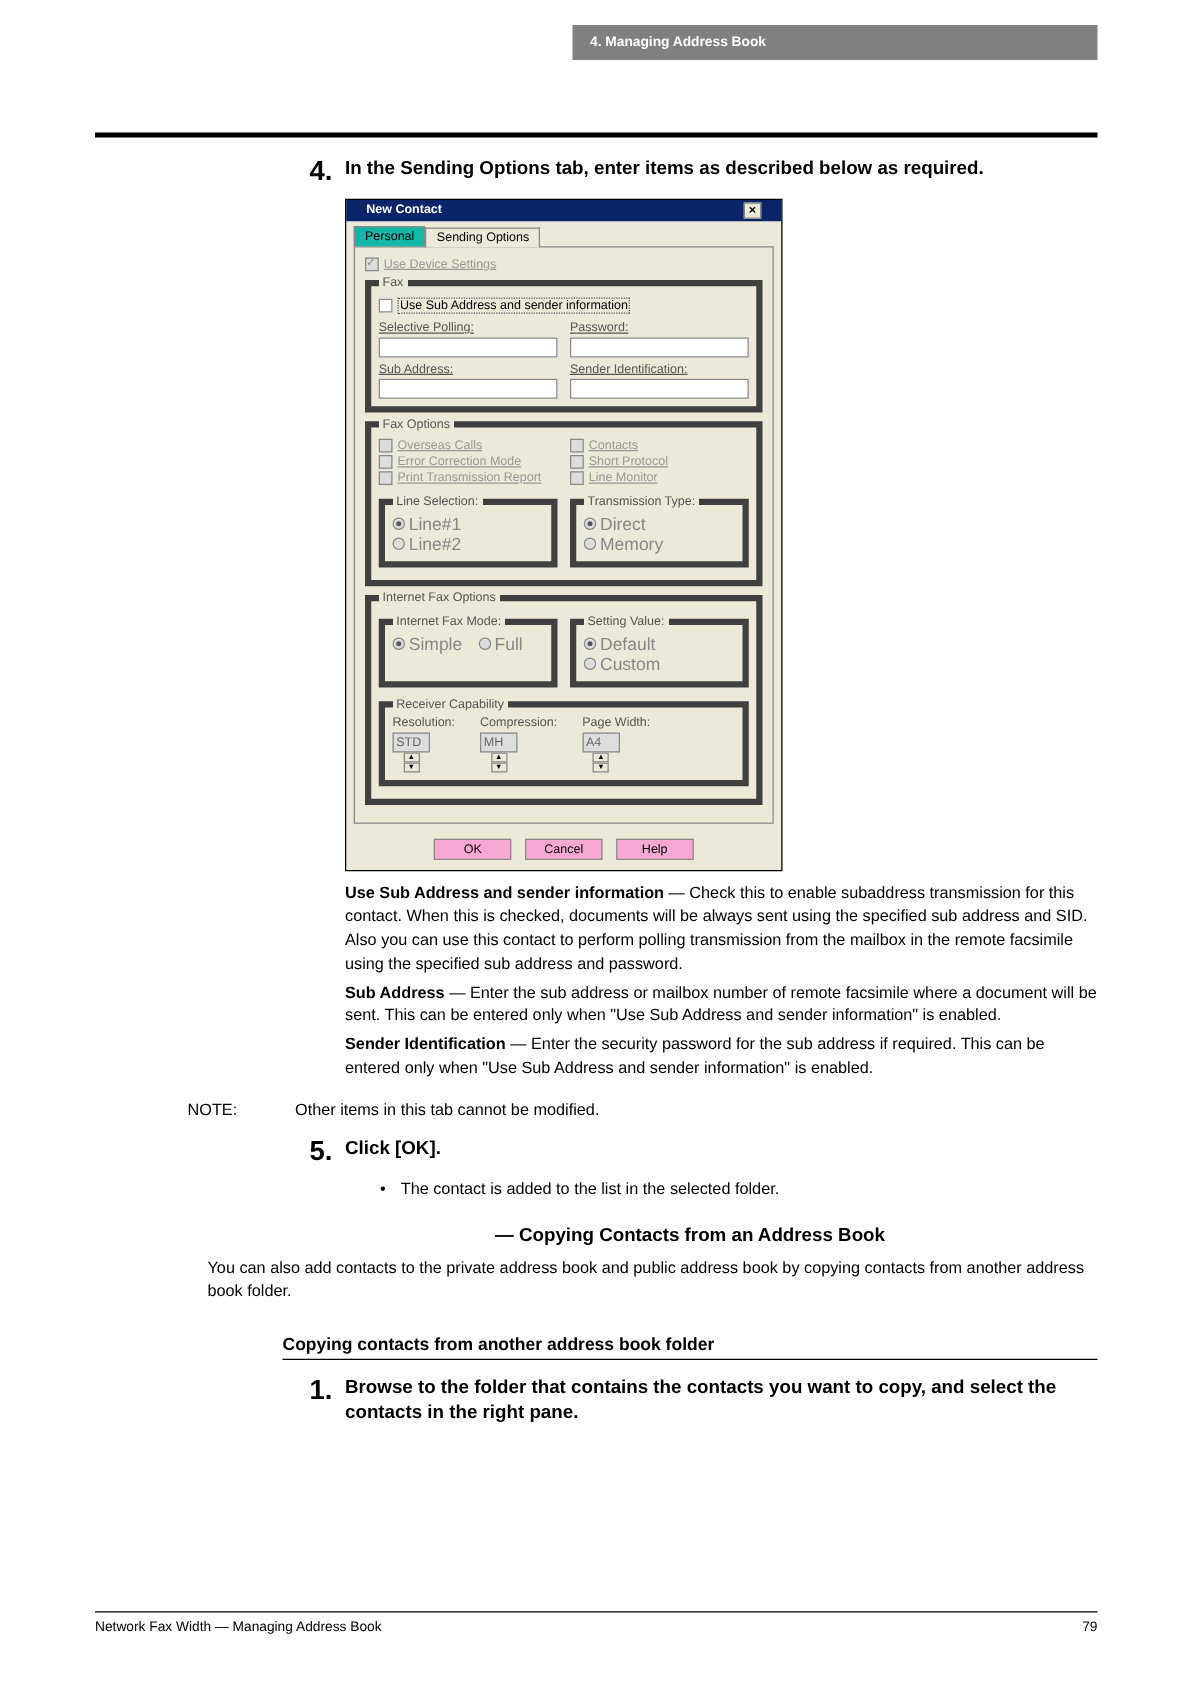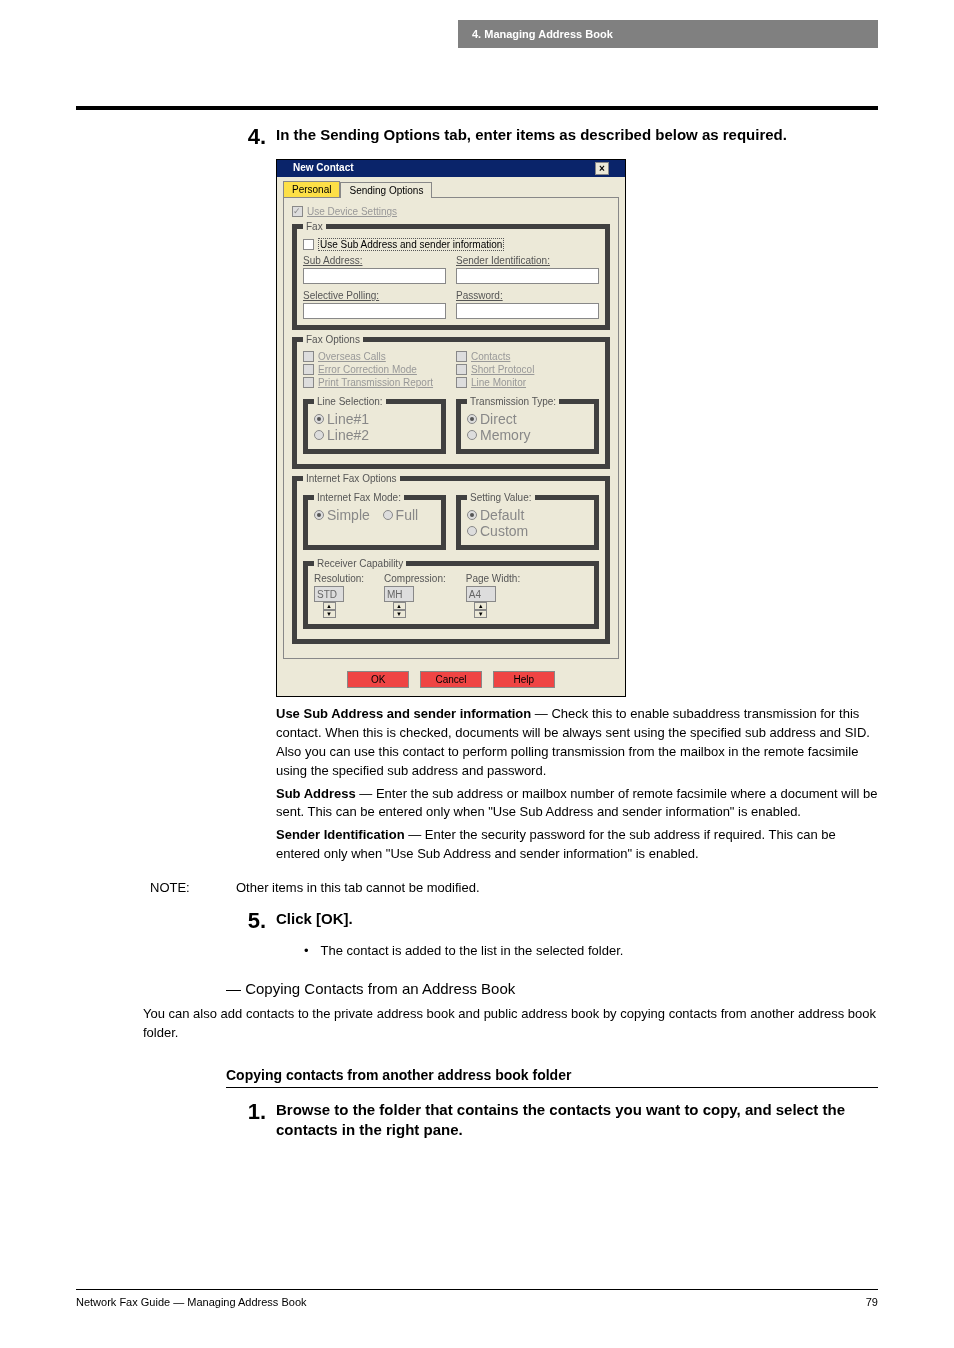--- a/index.html
+++ b/index.html
@@ -74,50 +74,50 @@
     justify-content: space-between;
   }
   .dlg-close {
     background: #ece9d8; color:#000; width:14px; height:13px;
     text-align:center; font-weight:bold; line-height:12px;
     border:1px solid #888; font-size:10px;
   }
   .tabs { display:flex; padding:4px 6px 0; gap:0; }
   .tab { border:1px solid #888; border-bottom:none; padding:2px 8px; background:#ece9d8; font-size:10px; }
   .tab.active { background:#ece9d8; position:relative; top:1px; }
-  .tab.inactive { background:#fde047; }
+  .tab.inactive { background:#14b8a6; }
   .tabpanel { margin:0 6px 6px; border:1px solid #888; padding:6px 8px 10px; }
   .chk { display:flex; align-items:center; gap:4px; font-size:10px; margin:2px 0; }
   .box { width:11px; height:11px; border:1px solid #888; background:#fff; display:inline-block; }
   .box.dis { background:#ddd; }
   .box.checked::after { content:"✓"; font-size:9px; position:relative; top:-2px; left:0px; color:#888;}
   fieldset { border:5px solid #404040; margin:4px 0; padding:4px 6px 6px; }
   legend { font-size:10px; padding:0 3px; color:#555; }
   .row2 { display:flex; gap:10px; }
   .row2 > div { flex:1; }
   .lbl { font-size:10px; text-decoration: underline; color:#555; margin-bottom:2px; display:block;}
   .lbln { font-size:10px; color:#555; margin-bottom:2px; display:block;}
   .textin { width:100%; height:16px; border:1px solid #888; background:#fff; display:block; }
   .radio { display:inline-flex; align-items:center; gap:3px; font-size:14px; color:#888; margin-right:10px;}
   .rdot { width:10px; height:10px; border:1px solid #888; border-radius:50%; background:#ddd; display:inline-block; position:relative;}
   .rdot.sel::after { content:""; position:absolute; top:2px; left:2px; width:4px; height:4px; border-radius:50%; background:#555;}
   .spin { display:inline-flex; align-items:center;flex-direction:column; }
   .spin .val { width:30px; height:16px; border:1px solid #888; background:#ddd; font-size:10px; padding:0 2px; line-height:16px; color:#666;}
   .spin .arrows { display:flex; flex-direction:column; }
   .spin .arrows span { width:13px; height:8px; border:1px solid #888; background:#ece9d8; font-size:6px; text-align:center; line-height:6px;}
   .btnrow { text-align:center; padding:6px 0 8px; }
-  .btn { display:inline-block; border:1px solid #888; background:#ef4444; font-size:10px; padding:2px 0; width:62px; text-align:center; margin:0 4px;}
+  .btn { display:inline-block; border:1px solid #888; background:#f9a8d4; font-size:10px; padding:2px 0; width:62px; text-align:center; margin:0 4px;}
   .para { margin-left: 200px; font-size: 13px; line-height: 1.45; margin-bottom:4px;}
   .para b { font-weight:bold; }
   .note-row { display:flex; font-size:13px; margin:16px 0 14px; }
   .note-label { width:150px; padding-left:74px; }
   .note-body { flex:1; padding-left:10px;}
   .bullet-line { margin-left:228px; font-size:13px; margin-top:4px; display:flex; gap:12px; }
-  .h2 { font-size:15px; font-weight:normal; margin:22px 0 8px 150px; }
-  .subpara { margin-left:67px; font-size:13px; line-height:1.45; margin-bottom:4px;}
+  .h2 { font-size:15px; font-weight:bold; margin:22px 0 8px 150px;text-align:center; }
+  .subpara { margin-left:90px; font-size:13px; line-height:1.45; margin-bottom:4px;}
   .h3 { font-size:14px; font-weight:bold; margin:24px 0 0 150px; padding-bottom:4px;}
   .h3rule { margin:0 0 12px 150px; height:1px; background:#000; }
   .footer {
     position:absolute;
     bottom:40px; left:76px; right:76px;
     border-top:1px solid #000;
     padding-top:6px;
     font-size:11px;
     display:flex; justify-content:space-between;
   }
@@ -154,37 +154,37 @@
         <div class="chk">
           <span class="box dis checked"></span>
           <span class="disabled-text">Use Device Settings</span>
         </div>
         <fieldset>
           <legend>Fax</legend>
           <div class="chk">
             <span class="box"></span>
             <span style="border:1px dotted #555; padding:0 1px;">Use Sub Address and sender information</span>
           </div>
+          <div class="row2" style="margin-top:6px;">
+            <div>
+              <span class="lbl">Selective Polling:</span>
+              <span class="textin"></span>
+            </div>
+            <div>
+              <span class="lbl">Password:</span>
+              <span class="textin"></span>
+            </div>
+          </div>
           <div class="row2" style="margin-top:4px;">
             <div>
               <span class="lbl">Sub Address:</span>
               <span class="textin"></span>
             </div>
             <div>
               <span class="lbl">Sender Identification:</span>
-              <span class="textin"></span>
-            </div>
-          </div>
-          <div class="row2" style="margin-top:6px;">
-            <div>
-              <span class="lbl">Selective Polling:</span>
-              <span class="textin"></span>
-            </div>
-            <div>
-              <span class="lbl">Password:</span>
               <span class="textin"></span>
             </div>
           </div>
         </fieldset>
 
         <fieldset>
           <legend>Fax Options</legend>
           <div class="row2">
             <div>
               <div class="chk">
@@ -347,15 +347,15 @@
   <div class="step">
     <div class="stepnum">1.</div>
     <div class="body">
       <div class="title">Browse to the folder that contains the contacts you want to copy, and select the contacts in the right pane.</div>
     </div>
   </div>
 
 </div>
 
 <div class="footer">
-  <span>Network Fax Guide — Managing Address Book</span>
+  <span>Network Fax Width — Managing Address Book</span>
   <span>79</span>
 </div>
 
 </body></html>

